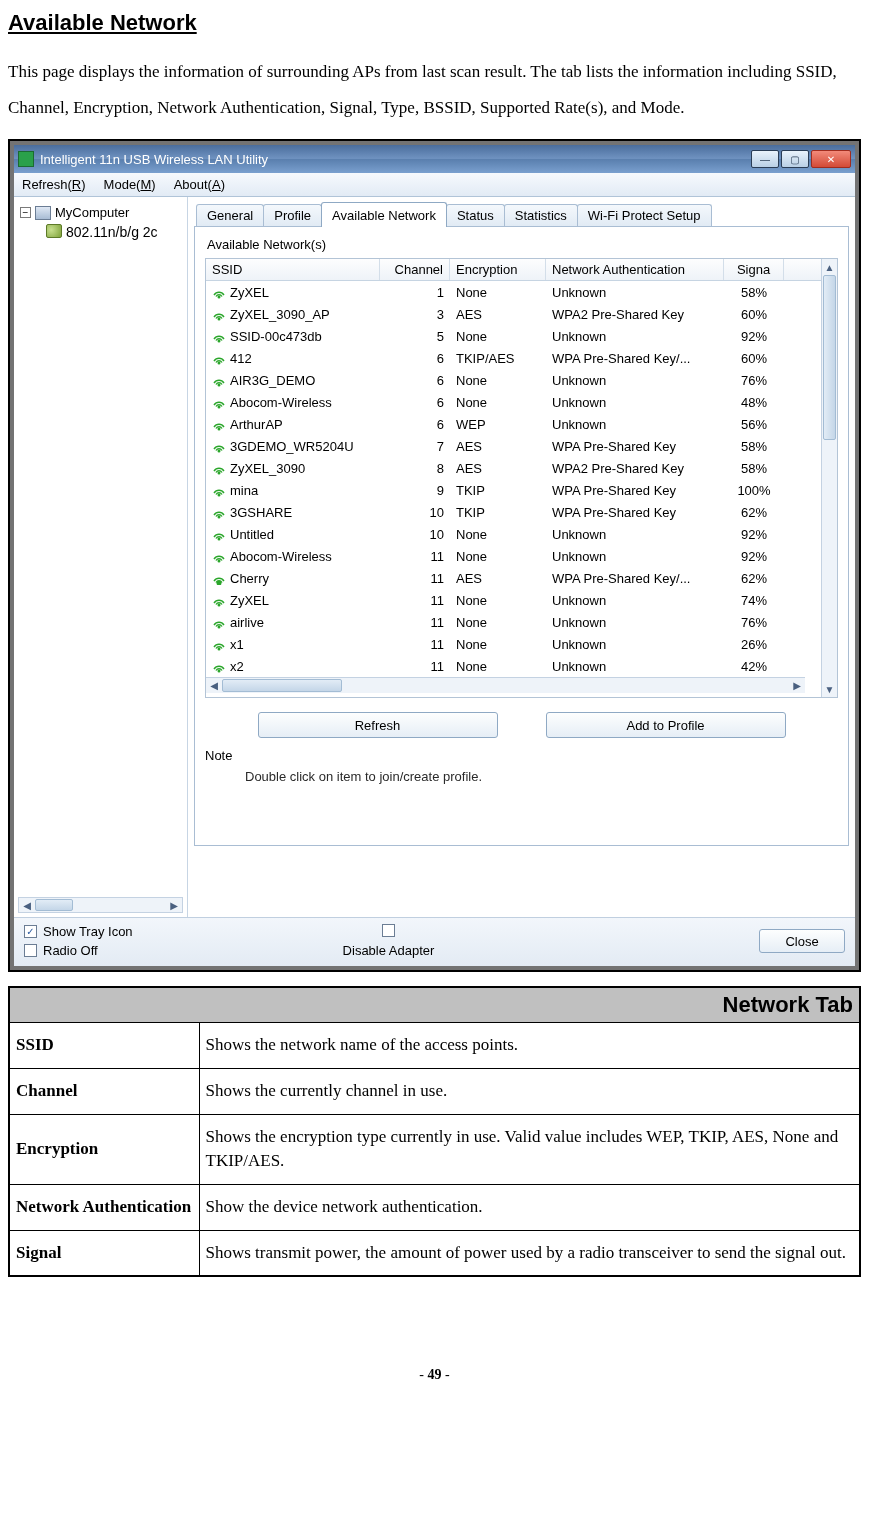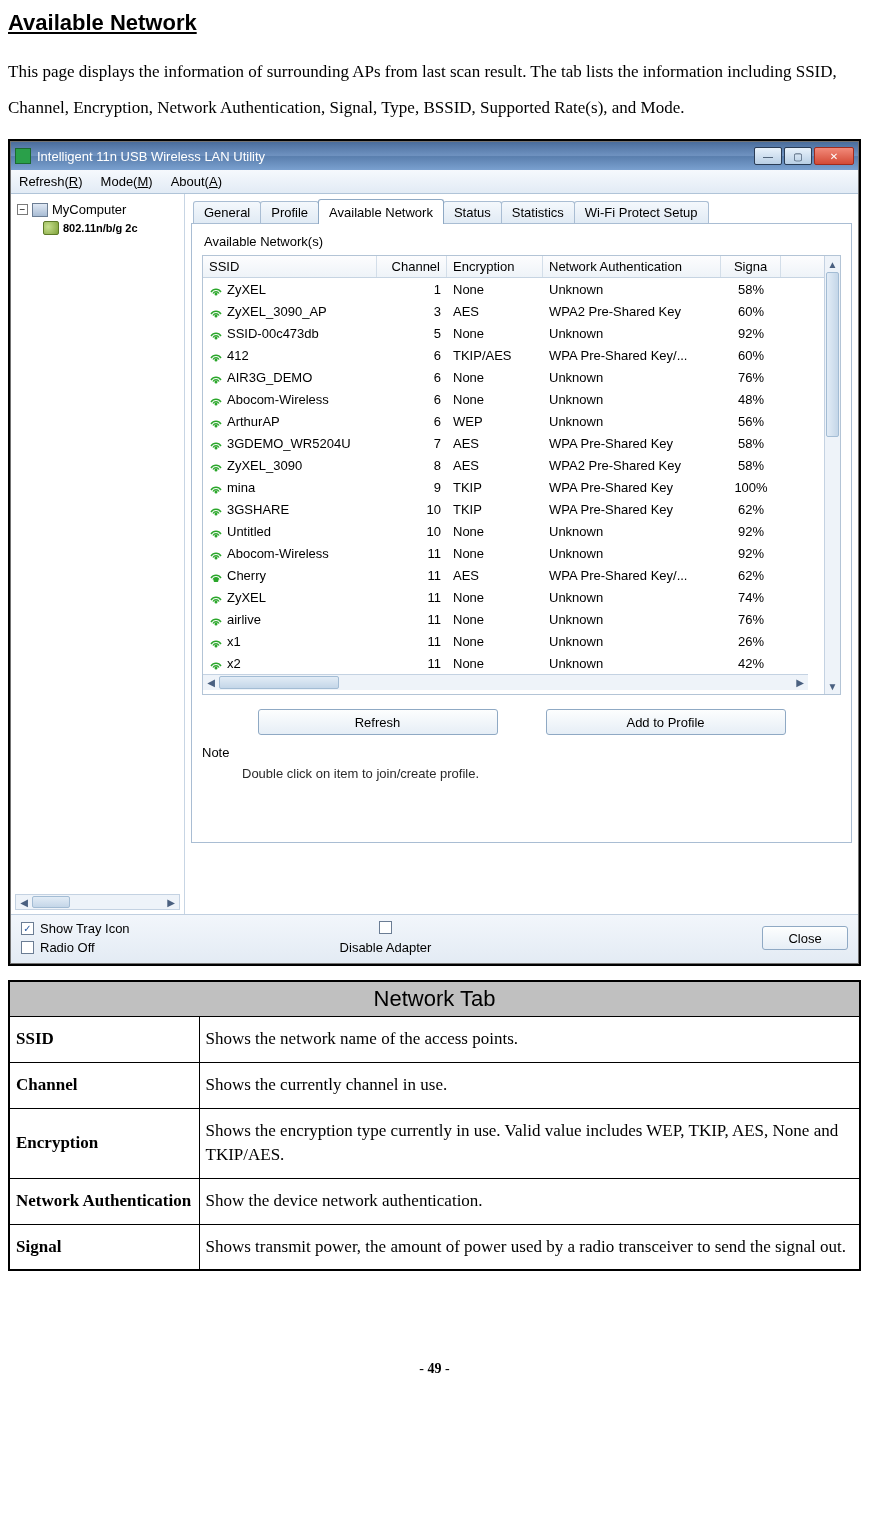--- a/index.html
+++ b/index.html
@@ -27,21 +27,21 @@
   }
   
   .app-shell {
     border: 2px solid #000;
     margin-bottom: 14px;
     font-family: "Segoe UI", Tahoma, sans-serif;
     font-size: 13px;
     color: #000;
   }
   .vista-outer {
-    border: 1px solid #737373;
+    border: 4px solid #737373;
     background: #4c1d95;
   }
   .title-bar {
     display: flex;
     align-items: center;
     height: 28px;
     background: linear-gradient(#4a6d9c,#6f92c0 48%,#5a7fae 52%,#7aa0cf);
     color: #fff;
     padding: 0 4px;
   }
@@ -78,21 +78,21 @@
   }
   .tree-pane {
     width: 174px;
     border-right: 1px solid #c7d5e4;
     padding: 6px 4px;
     position:relative;
   }
   .tree-root { display:flex; align-items:center; gap:4px; font-size:13px; padding:2px 0 2px 2px; }
   .tree-toggle { width:11px; height:11px; border:1px solid #7a7a7a; display:inline-flex; align-items:center; justify-content:center; font-size:10px; line-height:1; background:#fff; }
   .tree-comp-icon { width:16px; height:14px; background: linear-gradient(#dfe8f4,#a8bcd4); border:1px solid #6b7d94; display:inline-block; }
-  .tree-child { display:flex; align-items:center; gap:4px; font-size:11px; padding:2px 0 2px 28px;font-weight:bold; }
+  .tree-child { display:flex; align-items:flex-start; gap:4px; font-size:14px; padding:2px 0 2px 28px; }
   .tree-adapter-icon { width:16px; height:14px; display:inline-block; background: radial-gradient(circle at 30% 40%, #c8e08f, #7fa23a); border:1px solid #5d7a28; border-radius:2px; }
   .tree-hscroll {
     position:absolute; bottom:4px; left:4px; right:4px;
     height:16px;
     background:#eef3f9;
     border:1px solid #c4d2e2;
     display:flex;
   }
   .tree-hscroll .arrow{width:16px;display:flex;align-items:center;justify-content:center;color:#4a6080;font-size:10px;}
   .tree-hscroll .thumb{width:38px;background:linear-gradient(#e2ecf6,#c4d6e8);border:1px solid #a3bcd4;border-radius:2px;margin:1px 0;}
@@ -207,22 +207,22 @@
   table.desc {
     border-collapse: collapse;
     width: 100%;
     border: 2px solid #000;
     font-size: 17px;
   }
   table.desc th.header {
     background: #c0c0c0;
     font-family: Arial, sans-serif;
     font-size: 22px;
-    font-weight: normal;
-    text-align: center;
+    font-weight: bold;
+    text-align: right;
     padding: 4px 6px;
     border: 1px solid #000;
   }
   table.desc td {
     border: 1px solid #000;
     padding: 10px 6px;
     vertical-align: middle;
     line-height: 1.45;
   }
   table.desc td.label {

